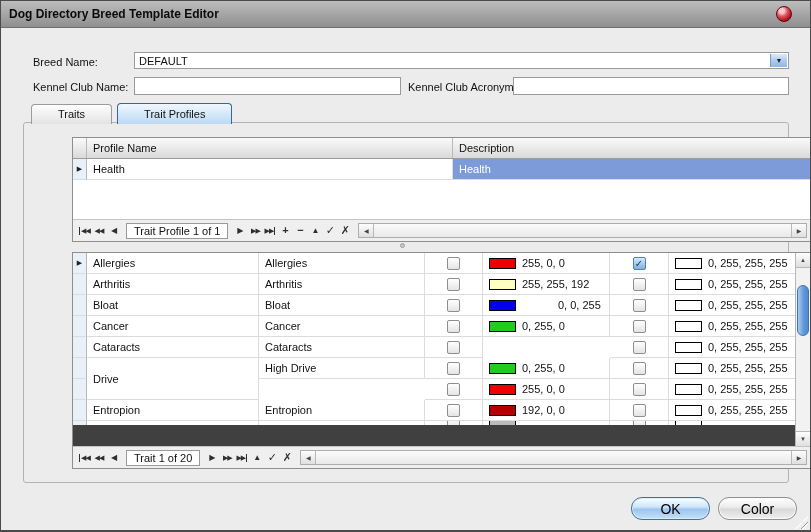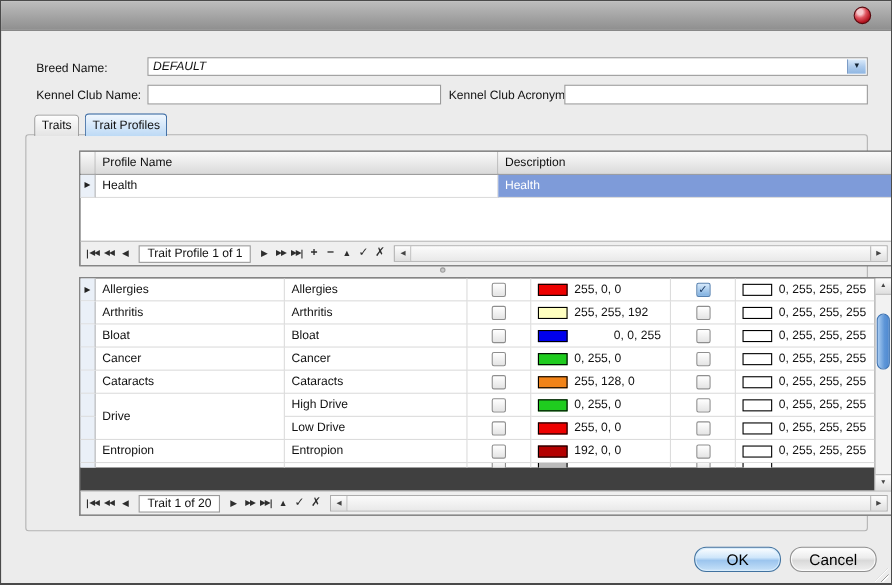--- a/index.html
+++ b/index.html
@@ -18,21 +18,21 @@
   .lbl{position:absolute;height:16px;line-height:16px;}
   .field{position:absolute;background:#fff;border:1px solid #9A9A9A;box-sizing:border-box;
     padding:0 4px;line-height:17px;overflow:hidden;}
   .combo{padding-right:18px;}
   .combo-btn{position:absolute;right:1px;top:1px;bottom:1px;width:16px;
     background:linear-gradient(#DCEBFB,#AECBEC 50%,#8FB6E2);border-left:1px solid #7C9CC6;
     display:flex;align-items:center;justify-content:center;font-size:7px;color:#123;cursor:pointer;}
 
   
   .tabs{position:absolute;left:30px;top:102px;display:flex;align-items:flex-end;z-index:3;}
-  .tab{height:19px;line-height:19px;padding:0 6px;border:1px solid #9B9B9B;border-bottom:none;
+  .tab{height:19px;line-height:19px;padding:0 26px;border:1px solid #9B9B9B;border-bottom:none;
     border-radius:4px 4px 0 0;background:linear-gradient(#FEFEFE,#E3E3E3);margin-right:5px;cursor:pointer;}
   .tab.active{border-color:#3566A0;background:linear-gradient(#F0F7FE,#BCD9F5);height:20px;line-height:20px;}
   .tabpage{position:absolute;left:22px;top:121px;width:766px;height:361px;border:1px solid #B3B3B3;
     border-radius:3px;background:#ECECEC;box-sizing:border-box;}
 
   
   .grid{position:absolute;border:1px solid #8E8E8E;background:#404040;box-sizing:border-box;
     display:flex;flex-direction:column;overflow:hidden;margin-left:38px;}
   .ghead{display:flex;flex:none;height:21px;
     background:linear-gradient(#FAFAFA,#DADADA);border-bottom:1px solid #9C9C9C;box-sizing:border-box;}
@@ -107,25 +107,26 @@
   .resize-grip{position:absolute;right:2px;bottom:1px;width:13px;height:13px;cursor:nwse-resize;
     background:repeating-linear-gradient(135deg,transparent 0 3px,#9A9A9A 3px 4px,#fff 4px 5px);
     clip-path:polygon(100% 0,100% 100%,0 100%);}
 </style>
 </head>
 <body>
 
 <div class="window">
 
   <div class="titlebar">
+    <span class="title">Dog Directory Breed Template Editor</span>
     <span class="close-orb"></span>
   </div>
 
   <span class="lbl" style="left:32px;top:53px;">Breed Name:</span>
-  <div class="field combo" style="left:133px;top:51px;width:655px;height:17px;font-style:italic;">
+  <div class="field combo" style="left:133px;top:51px;width:655px;height:17px;">
     <span>DEFAULT</span>
     <span class="combo-btn">
       <span>▼</span>
     </span>
   </div>
 
   <span class="lbl" style="left:32px;top:78px;">Kennel Club Name:</span>
   <div class="field" style="left:133px;top:76px;width:267px;height:18px;">
     <span></span>
   </div>
@@ -277,24 +278,20 @@
             <div class="tcell col" style="grid-area: 4 / 7; border-right: none;">
               <span class="swatch" style="background: rgb(255, 255, 255);"></span>
               <span>0, 255, 255, 255</span>
             </div>
             <div class="tcell ind" style="grid-area: 5 / 1;"></div>
             <div class="tcell cat" style="grid-area: 5 / 2;">Cataracts</div>
             <div class="tcell nm" style="grid-area: 5 / 3;">Cataracts</div>
             <div class="tcell ck" style="grid-area: 5 / 4;">
               <span class="cb">✓</span>
             </div>
-            <div class="tcell col" style="grid-area: 5 / 5;">
-              <span class="swatch" style="background: rgb(242, 131, 24);"></span>
-              <span>255, 128, 0</span>
-            </div>
             <div class="tcell ck" style="grid-area: 5 / 6;">
               <span class="cb">✓</span>
             </div>
             <div class="tcell col" style="grid-area: 5 / 7; border-right: none;">
               <span class="swatch" style="background: rgb(255, 255, 255);"></span>
               <span>0, 255, 255, 255</span>
             </div>
             <div class="tcell ind" style="grid-area: 6 / 1;"></div>
             <div class="tcell nm" style="grid-area: 6 / 3;">High Drive</div>
             <div class="tcell cat" style="grid-area: 6 / 2 / span 2;">Drive</div>
@@ -306,21 +303,20 @@
               <span>0, 255, 0</span>
             </div>
             <div class="tcell ck" style="grid-area: 6 / 6;">
               <span class="cb">✓</span>
             </div>
             <div class="tcell col" style="grid-area: 6 / 7; border-right: none;">
               <span class="swatch" style="background: rgb(255, 255, 255);"></span>
               <span>0, 255, 255, 255</span>
             </div>
             <div class="tcell ind" style="grid-area: 7 / 1;"></div>
-            <div class="tcell nm" style="grid-area: 7 / 3;">Low Drive</div>
             <div class="tcell ck" style="grid-area: 7 / 4;">
               <span class="cb">✓</span>
             </div>
             <div class="tcell col" style="grid-area: 7 / 5;">
               <span class="swatch" style="background: rgb(238, 0, 0);"></span>
               <span>255, 0, 0</span>
             </div>
             <div class="tcell ck" style="grid-area: 7 / 6;">
               <span class="cb">✓</span>
             </div>
@@ -408,15 +404,15 @@
         </span>
         <div class="hscroll">
           <span class="hs-btn l">◀</span>
           <span class="hs-track"></span>
           <span class="hs-btn r">▶</span>
         </div>
       </div>
   </div>
 
   <div class="btn ok">OK</div>
-  <div class="btn cancel">Cancel</div>
+  <div class="btn cancel">Color</div>
   <div class="resize-grip"></div>
 </div>
 
 </body></html>

